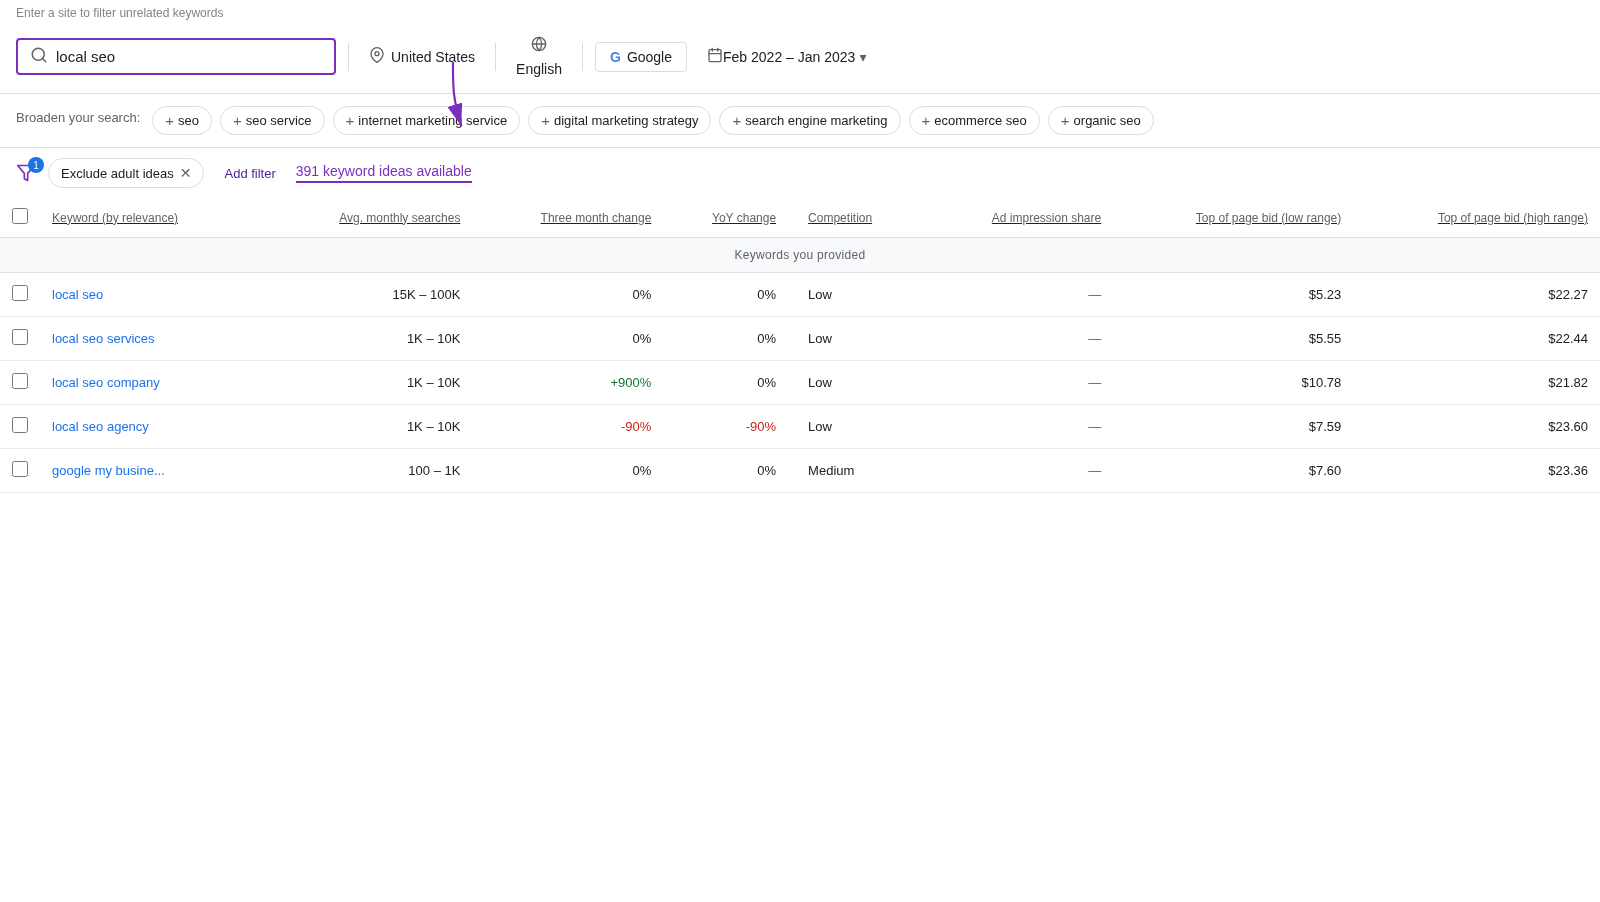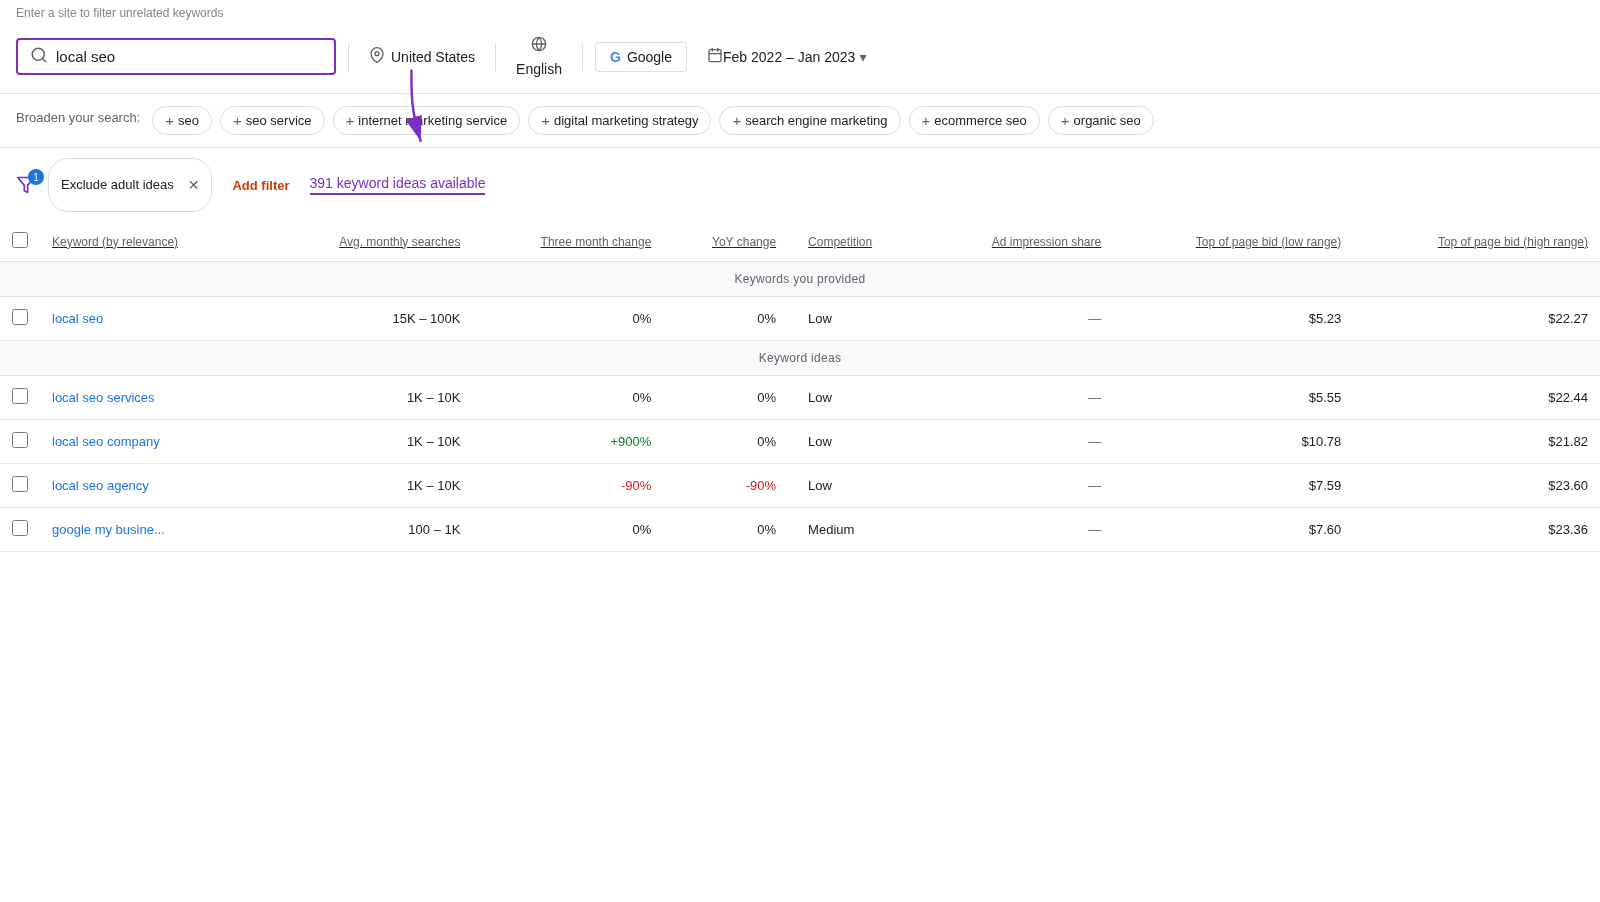--- a/index.html
+++ b/index.html
@@ -153,42 +153,41 @@
       width: 16px;
       height: 16px;
       font-size: 10px;
       display: flex;
       align-items: center;
       justify-content: center;
     }
 
     .exclude-chip {
       display: flex;
-      align-items: flex-start;
-      gap: 14px;
+      align-items: center;
+      gap: 6px;
       border: 1px solid #dadce0;
       border-radius: 20px;
-      padding: 18px 12px;
+      padding: 6px 12px;
       font-size: 13px;
       color: #202124;
       cursor: pointer;
     }
 
     .exclude-chip-x {
       color: #5f6368;
       cursor: pointer;
       font-size: 14px;
     }
 
     .add-filter-btn {
       font-size: 13px;
-      color: #c2410c;
+      color: #4c1d95;
       cursor: pointer;
       padding: 5px 8px;
-      font-weight: bold;
     }
 
     .keyword-count {
       font-size: 14px;
       color: #7b2fbe;
       font-weight: 500;
       border-bottom: 2px solid #7b2fbe;
       padding-bottom: 2px;
     }
 
@@ -454,23 +453,20 @@
           <td>local seo</td>
           <td>15K – 100K</td>
           <td class="change-neutral">0%</td>
           <td class="change-neutral">0%</td>
           <td style="text-align:left;padding-left:20px;" class="competition-low">Low</td>
           <td class="dash">—</td>
           <td>$5.23</td>
           <td>$22.27</td>
         </tr>
 
-        <tr class="section-header">
-          <td colspan="9">Keyword ideas</td>
-        </tr>
         <tr>
           <td><input type="checkbox" style=""></td>
           <td>local seo services</td>
           <td>1K – 10K</td>
           <td class="change-neutral">0%</td>
           <td class="change-neutral">0%</td>
           <td style="text-align:left;padding-left:20px;" class="competition-low">Low</td>
           <td class="dash">—</td>
           <td>$5.55</td>
           <td>$22.44</td>

